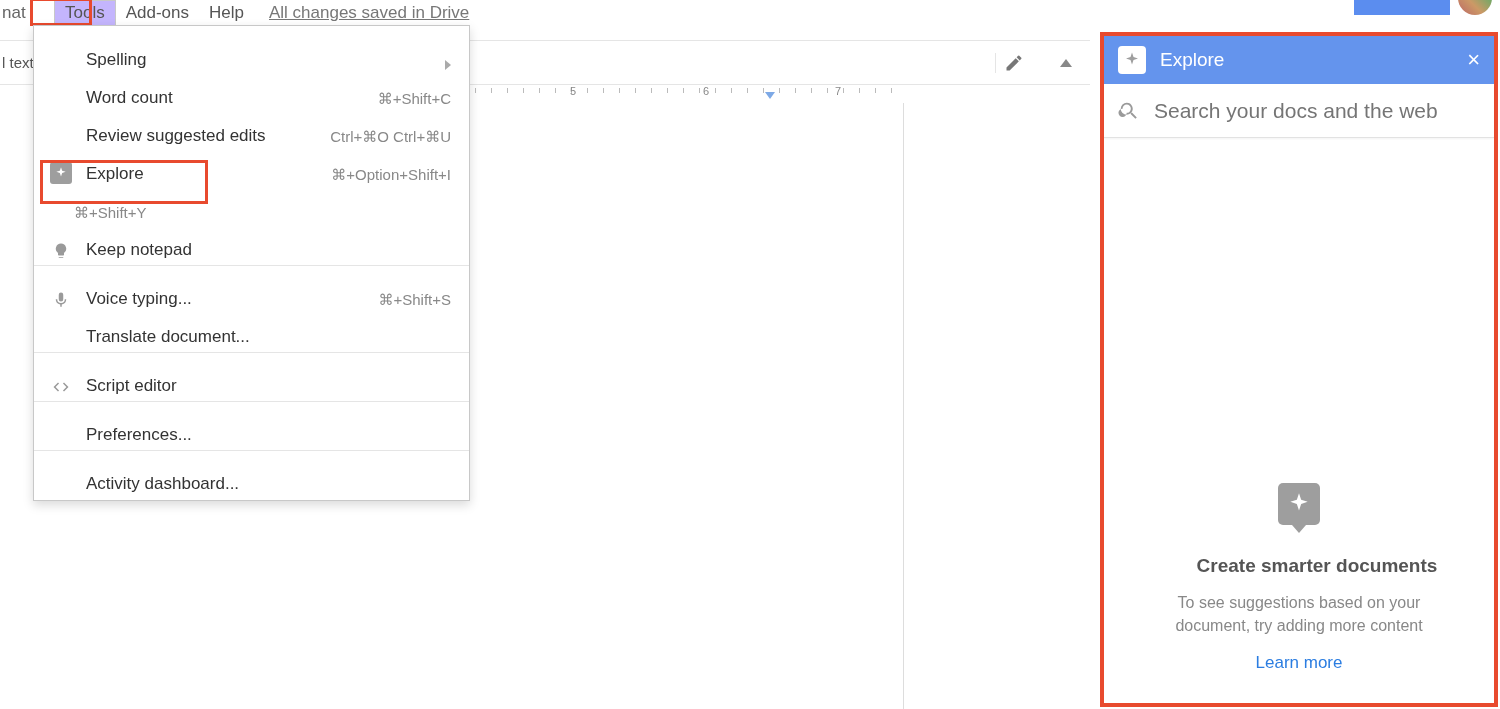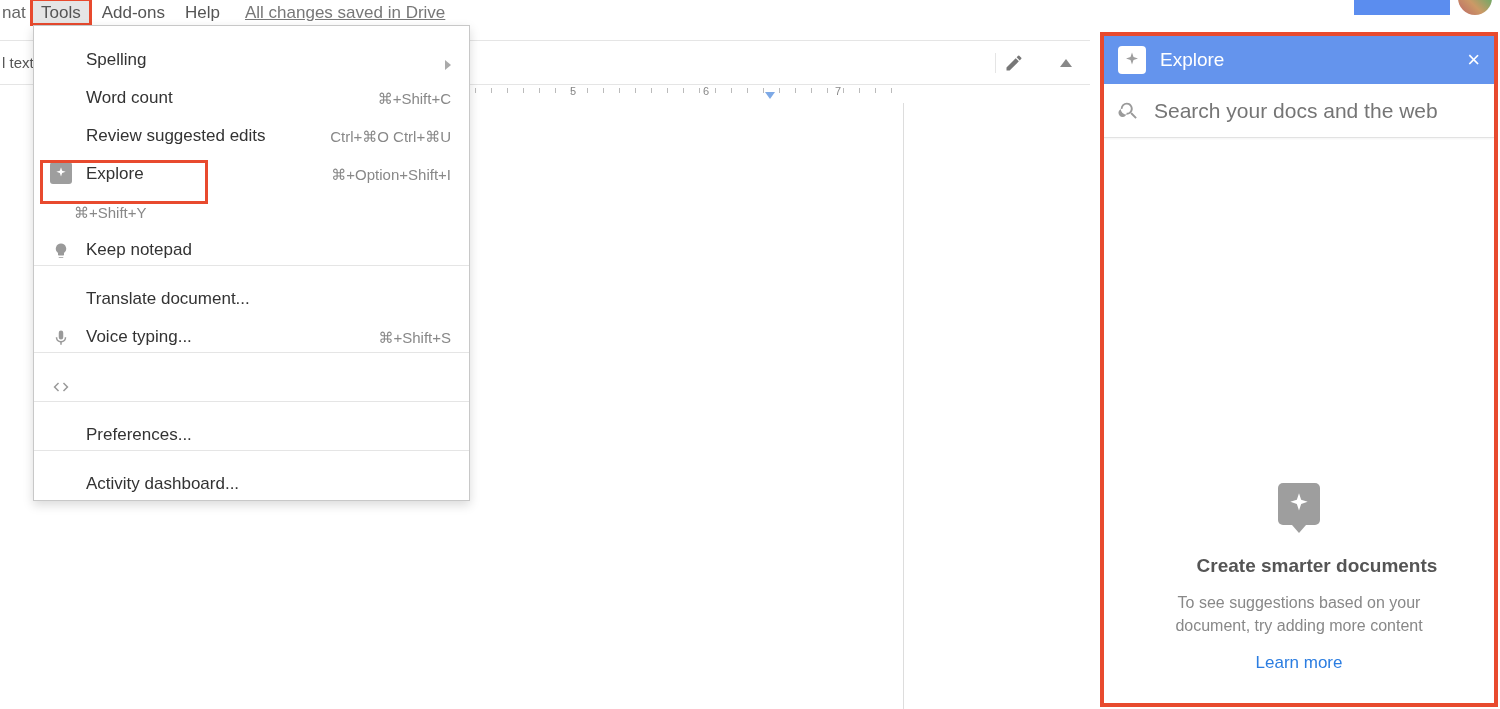--- a/index.html
+++ b/index.html
@@ -2,21 +2,21 @@
 <html><head>
 <meta charset="utf-8">
 <style>
   * { box-sizing: border-box; margin: 0; padding: 0; font-family: Arial, Helvetica, sans-serif; }
   body { width: 1500px; height: 709px; background: #fff; overflow: hidden; position: relative; color: #333; }
 
   
   .menubar { position: absolute; top: 0; left: 0; right: 0; height: 25px; display: flex; align-items: center; font-size: 17px; color: #555; }
   .menubar .cut { width: 30px; padding-left: 2px; color:#666;}
   .menubar .menu-item { padding: 2px 10px; cursor: pointer; }
-  .menubar .menu-item.open { background: #e5e5e5; border: 1px solid #c8c8c8; border-bottom: none; }
+  .menubar .menu-item.open { background: #c4b5fd; border: 1px solid #c8c8c8; border-bottom: none; margin-left: 24px; }
   .menubar .saved { margin-left: 15px; text-decoration: underline; color: #777; }
   .red-box { border: 3px solid #e84a2e; }
   .tools-red { position:absolute; top:-2px; left:30px; width:62px; height:28px; pointer-events:none;}
 
   
   .toolbar { position: absolute; top: 40px; left: 0; right: 410px; height: 45px; border-top:1px solid #e5e5e5; border-bottom:1px solid #e5e5e5; display:flex; align-items:center; padding-left:2px; color:#777; }
   .toolbar .tfrag { font-size:15px; color:#555; padding-right:8px;}
   .tb-group { display:flex; align-items:center; gap:4px; padding:0 6px; border-left:1px solid #e5e5e5; height:100%;}
   .tb-group:first-of-type{border-left:none;}
   .tb-btn { width:32px; height:32px; display:flex; align-items:center; justify-content:center; cursor:pointer; border-radius:2px; position:relative;}
@@ -226,40 +226,41 @@
       <span class="dd-icon">
         <svg width="18" height="18" viewBox="0 0 24 24" fill="#9a9a9a">
           <path d="M9 21h6v-1H9zm3-19a7 7 0 00-4 12.7V17a1 1 0 001 1h6a1 1 0 001-1v-2.3A7 7 0 0012 2z"></path>
         </svg>
       </span>
       <span class="dd-label">Keep notepad</span>
       <span class="dd-short"></span>
     </div>
     <div class="dd-div"></div>
     <div class="dd-row">
-      <span class="dd-icon"></span>
-      <span class="dd-label">Translate document...</span>
-      <span class="dd-short"></span>
-    </div>
-    <div class="dd-row">
       <span class="dd-icon">
         <svg width="18" height="18" viewBox="0 0 24 24" fill="#9a9a9a">
           <path d="M12 14a3 3 0 003-3V5a3 3 0 10-6 0v6a3 3 0 003 3zm5-3a5 5 0 01-10 0H5a7 7 0 006 6.92V21h2v-3.08A7 7 0 0019 11z"></path>
         </svg>
       </span>
       <span class="dd-label">Voice typing...</span>
       <span class="dd-short">⌘+Shift+S</span>
     </div>
+    <div class="dd-row">
+      <span class="dd-icon"></span>
+      <span class="dd-label">Translate document...</span>
+      <span class="dd-short"></span>
+    </div>
     <div class="dd-div"></div>
     <div class="dd-row">
       <span class="dd-icon">
         <svg width="18" height="18" viewBox="0 0 24 24" fill="#9a9a9a">
           <path d="M9.4 16.6L4.8 12l4.6-4.6L8 6l-6 6 6 6zM14.6 7.4L19.2 12l-4.6 4.6L16 18l6-6-6-6z"></path>
         </svg>
       </span>
+      <span class="dd-label">Script editor</span>
       <span class="dd-short"></span>
     </div>
     <div class="dd-div"></div>
     <div class="dd-row">
       <span class="dd-icon"></span>
       <span class="dd-label">Preferences...</span>
       <span class="dd-short"></span>
     </div>
     <div class="dd-div"></div>
     <div class="dd-row">

